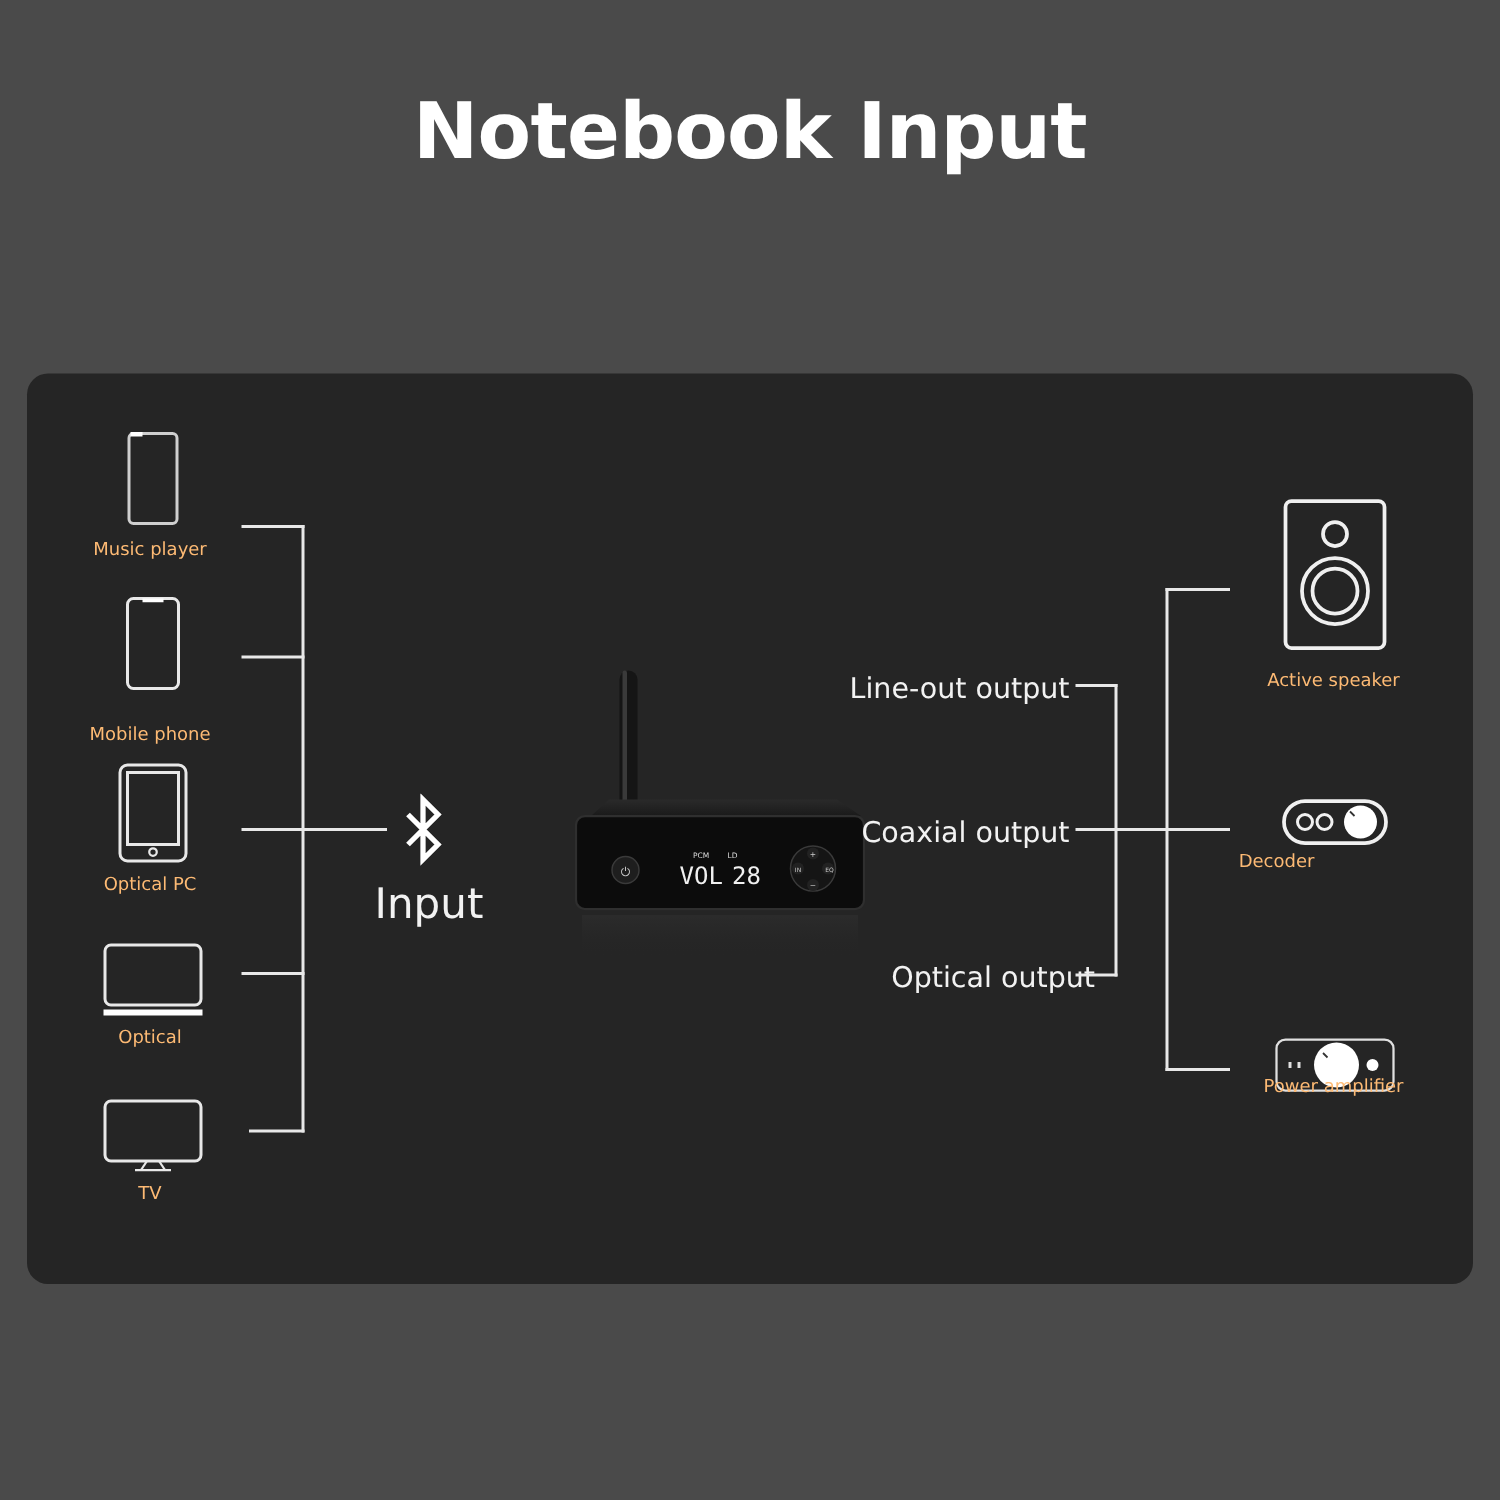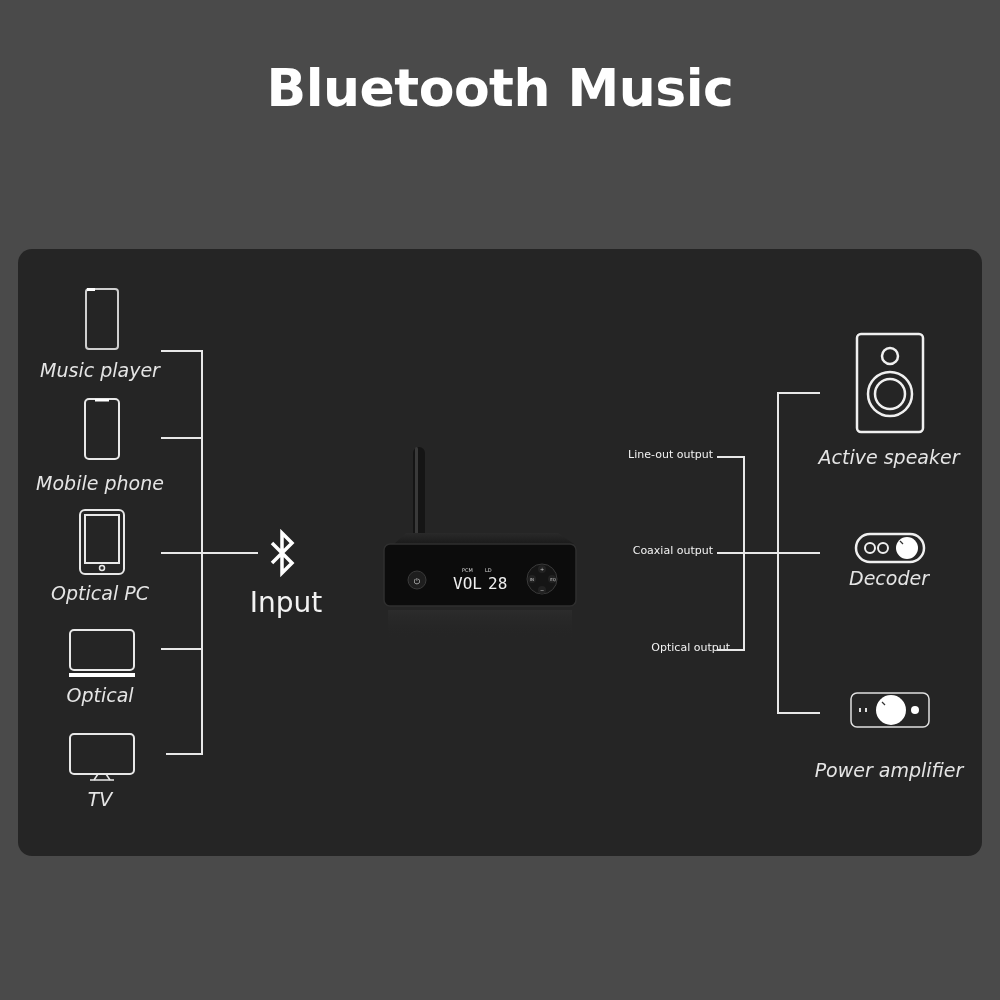--- a/index.html
+++ b/index.html
@@ -23,65 +23,64 @@
   .panel {
     position: absolute;
     left: 18px; top: 249px;
     width: 964px; height: 607px;
     background: #252525;
     border-radius: 14px;
   }
   .abs { position: absolute; }
   .label {
     position: absolute;
-    font-size: 19px;
-    color: #e5e5e5;
+    font-size: 12px;
+    color: #fdba74;
     white-space: nowrap;
     text-align: center;
     transform: translateX(-50%);
-    font-style: italic;
   }
   .out-label {
     position: absolute;
-    font-size: 11px;
+    font-size: 19px;
     color: #f2f2f2;
     white-space: nowrap;
   }
   .line { position: absolute; background: #e8e8e8; }
   svg { display: block; }
   .input-label {
     position: absolute;
     font-size: 28px;
     color: #f2f2f2;
     transform: translateX(-50%);
     white-space: nowrap;
   }
 </style>
 </head>
 <body>
 
-<div class="title">Bluetooth Music</div>
+<div class="title">Notebook Input</div>
 
 <div class="panel"></div>
 
 <div class="abs" style="left:84px; top:287px;">
   <svg width="36" height="64" viewBox="0 0 36 64">
     <rect x="2" y="2" width="32" height="60" rx="3" fill="none" stroke="#cfcfcf" stroke-width="2"></rect>
     <rect x="3" y="1" width="8" height="3" fill="#ffffff"></rect>
   </svg>
 </div>
 <div class="label" style="left:100px; top:359px;">Music player</div>
 
 <div class="abs" style="left:83px; top:397px;">
   <svg width="38" height="64" viewBox="0 0 38 64">
     <rect x="2" y="2" width="34" height="60" rx="4" fill="none" stroke="#e8e8e8" stroke-width="2"></rect>
     <rect x="12" y="2" width="14" height="2.5" fill="#ffffff"></rect>
   </svg>
 </div>
-<div class="label" style="left:100px; top:472px;">Mobile phone</div>
+<div class="label" style="left:100px; top:482px;">Mobile phone</div>
 
 <div class="abs" style="left:78px; top:508px;">
   <svg width="48" height="68" viewBox="0 0 48 68">
     <rect x="2" y="2" width="44" height="64" rx="5" fill="none" stroke="#e8e8e8" stroke-width="2"></rect>
     <rect x="7" y="7" width="34" height="48" fill="none" stroke="#e8e8e8" stroke-width="2"></rect>
     <circle cx="24" cy="60" r="2.5" fill="none" stroke="#e8e8e8" stroke-width="1.5"></circle>
   </svg>
 </div>
 <div class="label" style="left:100px; top:582px;">Optical PC</div>
 
@@ -186,25 +185,25 @@
 
 <div class="abs" style="left:854px; top:532px;">
   <svg width="72" height="32" viewBox="0 0 72 32">
     <rect x="2" y="2" width="68" height="28" rx="14" fill="none" stroke="#f0f0f0" stroke-width="2.5"></rect>
     <circle cx="16" cy="16" r="5" fill="none" stroke="#f0f0f0" stroke-width="2"></circle>
     <circle cx="29" cy="16" r="5" fill="none" stroke="#f0f0f0" stroke-width="2"></circle>
     <circle cx="53" cy="16" r="11" fill="#ffffff"></circle>
     <line x1="46" y1="9" x2="49" y2="12" stroke="#333" stroke-width="1.2"></line>
   </svg>
 </div>
-<div class="label" style="left:889px; top:567px;">Decoder</div>
+<div class="label" style="left:851px; top:567px;">Decoder</div>
 
 <div class="abs" style="left:849px; top:691px;">
   <svg width="82" height="38" viewBox="0 0 82 38">
     <rect x="2" y="2" width="78" height="34" rx="6" fill="none" stroke="#e0e0e0" stroke-width="1.5"></rect>
     <rect x="10" y="17" width="2" height="4" fill="#e0e0e0"></rect>
     <rect x="16" y="17" width="2" height="4" fill="#e0e0e0"></rect>
     <circle cx="42" cy="19" r="15" fill="#ffffff"></circle>
     <line x1="33" y1="11" x2="36" y2="14" stroke="#333" stroke-width="1.2"></line>
     <circle cx="66" cy="19" r="4" fill="#ffffff"></circle>
   </svg>
 </div>
-<div class="label" style="left:889px; top:759px;">Power amplifier</div>
+<div class="label" style="left:889px; top:717px;">Power amplifier</div>
 
 </body></html>

